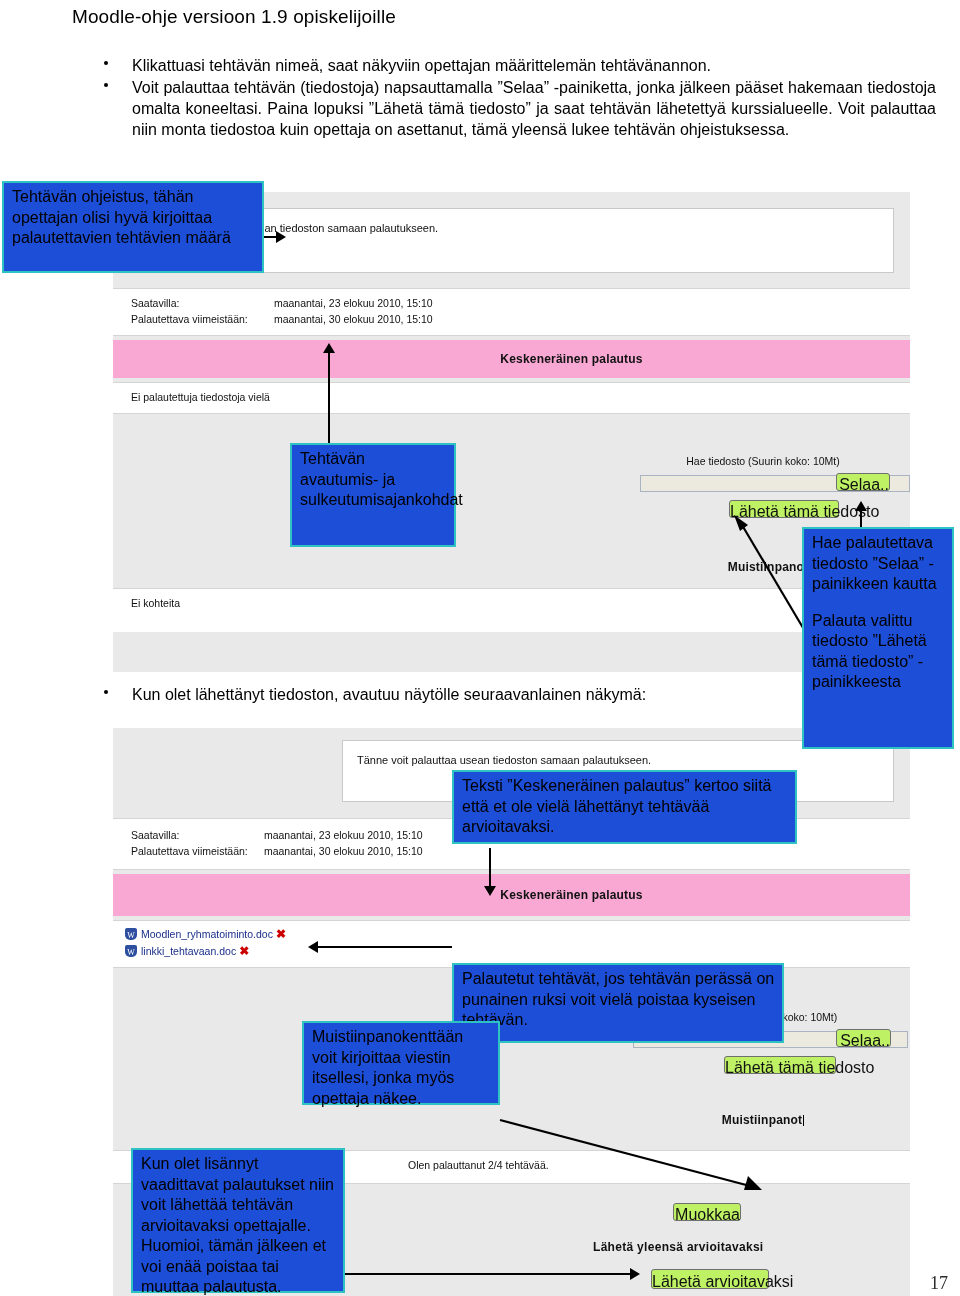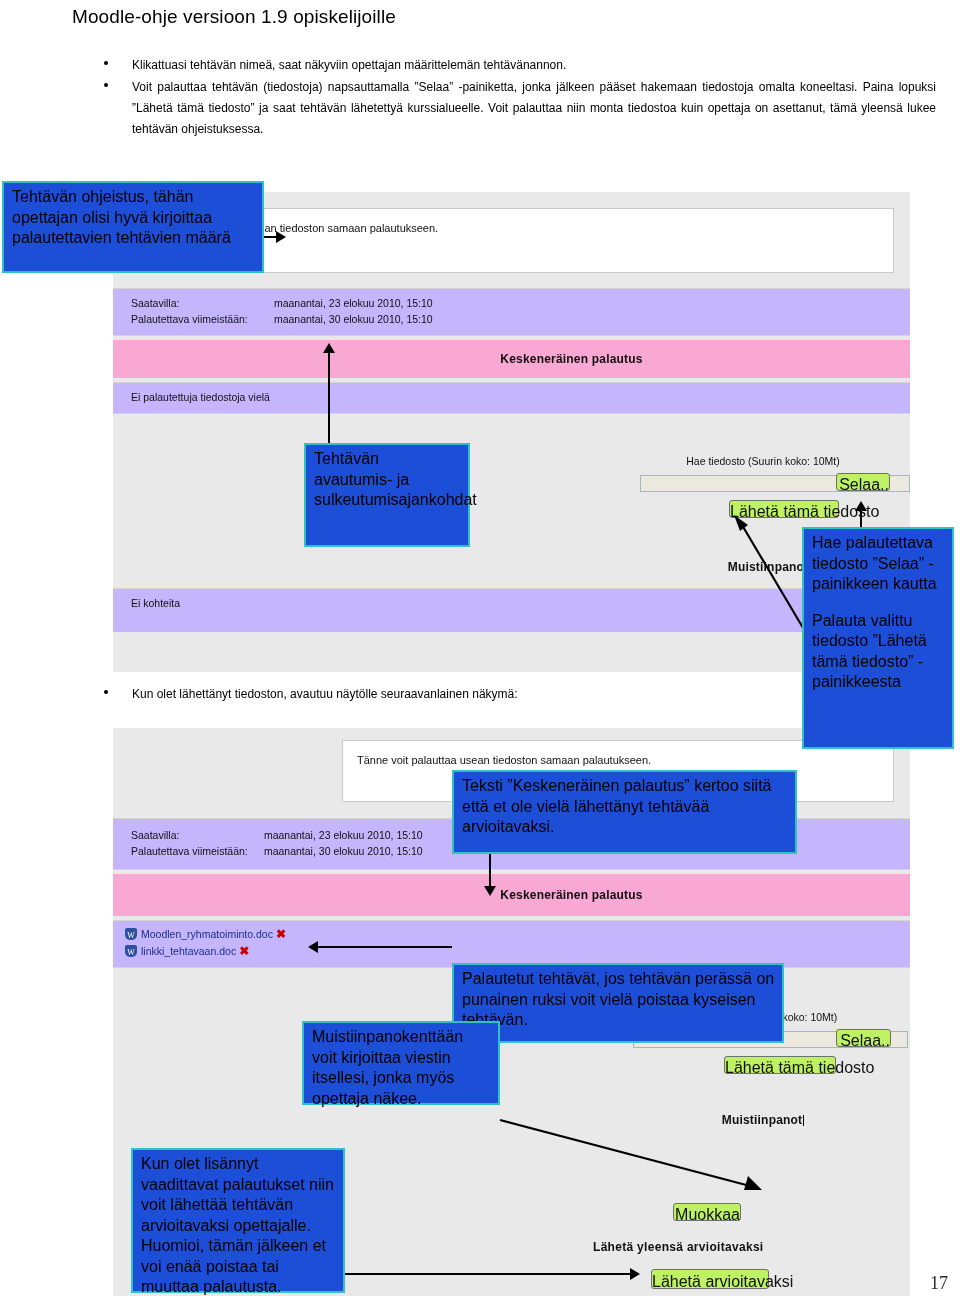--- a/index.html
+++ b/index.html
@@ -23,21 +23,21 @@
     font-size: 19px;
     letter-spacing: .1px;
   }
   .bullet-list {
     left: 86px; top: 55px; width: 850px;
   }
   .bullet-row {
     position: relative;
     padding-left: 46px;
     margin-bottom: 1px;
-    font-size: 12px;
+    font-size: 16px;
     line-height: 21px;
     text-align: justify;
   }
   .bullet-row .dot {
     position: absolute;
     left: 18px; top: 6px;
     width: 4px; height: 4px;
     border-radius: 50%;
     background: #000;
   }
@@ -76,21 +76,21 @@
   
   .shot {
     background: #e9e9e9;
     box-sizing: border-box;
     font-family: "Liberation Sans", sans-serif;
     font-size: 11px;
     color: #111;
     z-index: 1;
   }
   .shot .band-white {
-    background: #c4b5fd;
+    background: #ffffff;
     border-top: 1px solid #d5d5d5;
     border-bottom: 1px solid #d5d5d5;
     box-sizing: border-box;
   }
   .shot .band-gray {
     background: #f9a8d4;
     box-sizing: border-box;
   }
   .intro-box {
     background: #ffffff;
@@ -267,55 +267,58 @@
   </div>
 
   <div class="abs upload-label" style="left:505px; top:283px; width:285px;">Hae tiedosto (Suurin koko: 10Mt)</div>
   <div class="abs upload-field" style="left:520px; top:303px; width:275px;"></div>
   <div class="abs btn" style="left:723px; top:301px; width:55px;">Selaa..</div>
   <div class="abs btn" style="left:611px; top:328px; width:112px;">Lähetä tämä tiedosto</div>
   <div class="abs notes-head" style="left:540px; top:385px; width:220px; text-align:center;">
     <span>Muistiinpanot</span><span class="caret"></span>
   </div>
 
+  <div class="abs band-white" style="left:0px; top:422px; width:797px; height:34px; padding:8px 0 0 295px;">
+    <span style="font-size:10.5px">Olen palauttanut 2/4 tehtävää.</span>
+  </div>
 
   <div class="abs btn" style="left:560px; top:475px; width:68px;">Muokkaa</div>
 
   <div class="abs submit-head" style="left:480px; top:512px; width:300px;">Lähetä yleensä arvioitavaksi</div>
   <div class="abs btn" style="left:538px; top:541px; width:118px; height:20px; padding-top:3px;">Lähetä arvioitavaksi</div>
 </div>
 
 <div class="abs callout" style="left:2px; top:181px; width:262px; height:92px;">
   <p>Tehtävän ohjeistus, tähän opettajan olisi hyvä kirjoittaa palautettavien tehtävien määrä</p>
 </div>
 
 <div class="abs arrow-line" style="left:264px; top:236px; width:12px; height:2px;"></div>
 <div class="abs arrow-head ah-right" style="left:276px; top:231px;"></div>
 
-<div class="abs callout" style="left:304px; top:443px; width:166px; height:104px;">
+<div class="abs callout" style="left:290px; top:443px; width:166px; height:104px;">
   <p>Tehtävän avautumis- ja sulkeutumisajankohdat</p>
 </div>
 
 <div class="abs arrow-line" style="left:328px; top:352px; width:2px; height:92px;"></div>
 <div class="abs arrow-head ah-up" style="left:323px; top:343px;"></div>
 
 <div class="abs callout" style="left:802px; top:527px; width:152px; height:222px;">
   <p>Hae palautettava tiedosto ”Selaa” -painikkeen kautta</p>
   <p>Palauta valittu tiedosto ”Lähetä tämä tiedosto” -painikkeesta</p>
 </div>
 
 <div class="abs arrow-line" style="left:860px; top:510px; width:2px; height:18px;"></div>
 <div class="abs arrow-head ah-up" style="left:855px; top:501px;"></div>
 
 <svg class="diag-svg" style="left:730px; top:515px; width:90px; height:135px;" viewBox="0 0 90 135">
   <line x1="82" y1="128" x2="12" y2="10" stroke="#000" stroke-width="2.2"></line>
   <polygon points="4,0 18,10 10,16" fill="#000"></polygon>
 </svg>
 
-<div class="abs callout" style="left:452px; top:770px; width:345px; height:84px;">
+<div class="abs callout" style="left:452px; top:770px; width:345px; height:74px;">
   <p>Teksti ”Keskeneräinen palautus” kertoo siitä että et ole vielä lähettänyt tehtävää arvioitavaksi.</p>
 </div>
 <div class="abs arrow-line" style="left:489px; top:848px; width:2px; height:40px;"></div>
 <div class="abs arrow-head ah-down" style="left:484px; top:886px;"></div>
 
 <div class="abs callout" style="left:452px; top:915px; width:332px; height:80px;margin-top:48px;">
   <p>Palautetut tehtävät, jos tehtävän perässä on punainen ruksi voit vielä poistaa kyseisen tehtävän.</p>
 </div>
 <div class="abs arrow-line" style="left:318px; top:946px; width:134px; height:2px;"></div>
 <div class="abs arrow-head ah-left" style="left:308px; top:941px;"></div>

